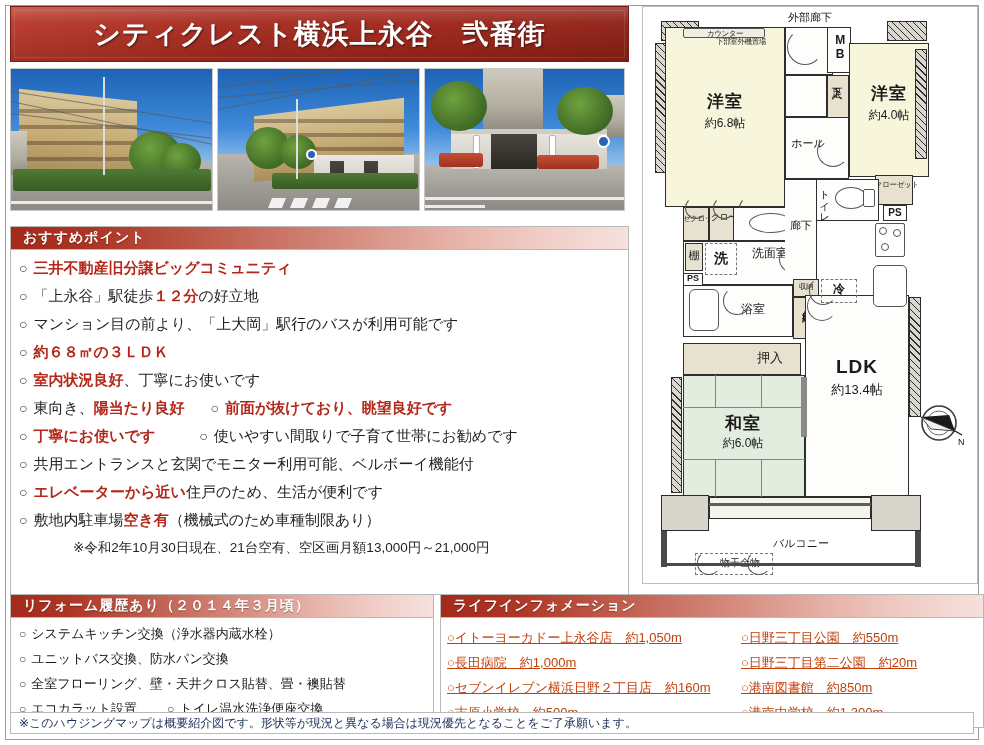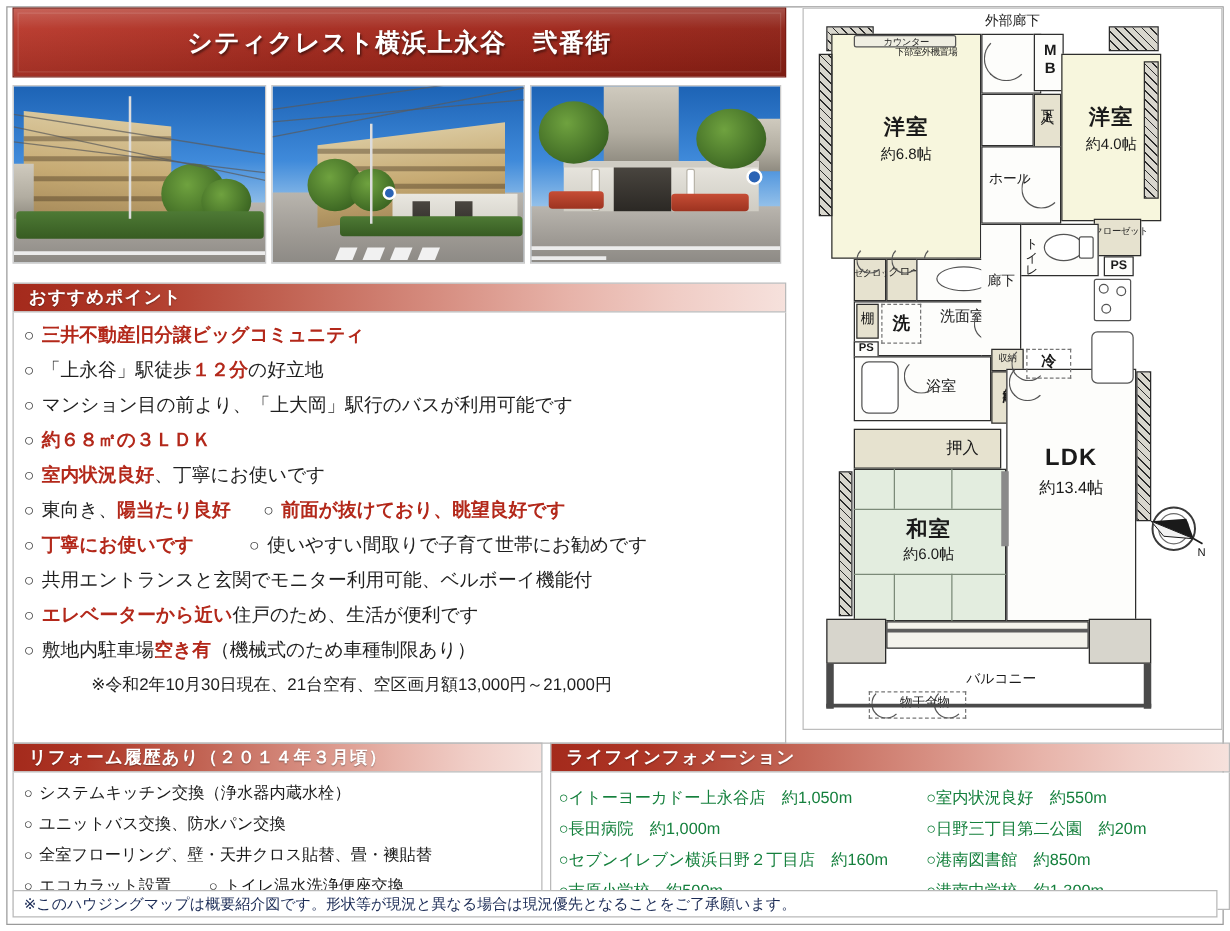--- a/index.html
+++ b/index.html
@@ -27,21 +27,21 @@
     background:
       linear-gradient(180deg, rgba(255,255,255,0.22) 0%, rgba(255,255,255,0.04) 30%, rgba(0,0,0,0.12) 100%),
       linear-gradient(90deg, #b8372a 0%, #a62a1e 35%, #9e2418 70%, #8e2015 100%);
     border: 1px solid #7a1b12;
     display: flex; align-items: center; justify-content: center;
   }
   .title-banner::after{
     content:""; position:absolute; inset:3px; border:1px solid rgba(255,255,255,0.12); pointer-events:none;
   }
   .title-text {
-    color: #ffffff; font-size: 20px; font-weight: bold;
+    color: #ffffff; font-size: 27px; font-weight: bold;
     letter-spacing: 1px; text-shadow: 1px 1px 2px rgba(0,0,0,0.55);
     white-space: nowrap;
   }
 
   
   .photo-strip {
     position: absolute; left: 0; top: 62px;
     width: 619px; height: 143px;
     display: flex; gap: 4px;
   }
@@ -112,21 +112,21 @@
   .r-item .circ { font-size: 12px; margin-right: 5px; color:#3a3a3a; }
   .r-item.second { margin-left: 30px; }
 
   .life-wrap { position: absolute; left: 430px; top: 588px; width: 544px; }
   .life-body {
     border: 1px solid #b9b9b9; border-top: none; background: #fff;
     padding: 7px 6px; height: 110px;
     display: grid; grid-template-columns: 290px 1fr; column-gap: 4px; row-gap: 0;
     align-content: start;
   }
-  .l-item { font-size: 13px; color: #15803d; white-space: nowrap; height: 25px; line-height: 25px; }
+  .l-item { font-size: 13px; color: #c2410c; white-space: nowrap; height: 25px; line-height: 25px; text-decoration: underline; }
 
   
   .footer-note {
     position: absolute; left: 10px; top: 712px; width: 964px; height: 22px;
     border: 1px solid #b9b9b9; background:#fff;
     display: flex; align-items: center;
   }
   .footer-note span { font-size: 12px; color: #1a2a55; padding-left: 8px; white-space: nowrap; }
 
   
@@ -374,21 +374,21 @@
         </div>
       </div>
     </div>
 
     <div class="life-wrap">
       <div class="sec-head">
         <div class="lbl">ライフインフォメーション</div>
       </div>
       <div class="life-body">
         <div class="l-item">○イトーヨーカドー上永谷店　約1,050m</div>
-        <div class="l-item">○室内状況良好　約550m</div>
+        <div class="l-item">○日野三丁目公園　約550m</div>
         <div class="l-item">○長田病院　約1,000m</div>
         <div class="l-item">○日野三丁目第二公園　約20m</div>
         <div class="l-item">○セブンイレブン横浜日野２丁目店　約160m</div>
         <div class="l-item">○港南図書館　約850m</div>
         <div class="l-item">○吉原小学校　約500m</div>
         <div class="l-item">○港南中学校　約1,300m</div>
       </div>
     </div>
   </div>
 

